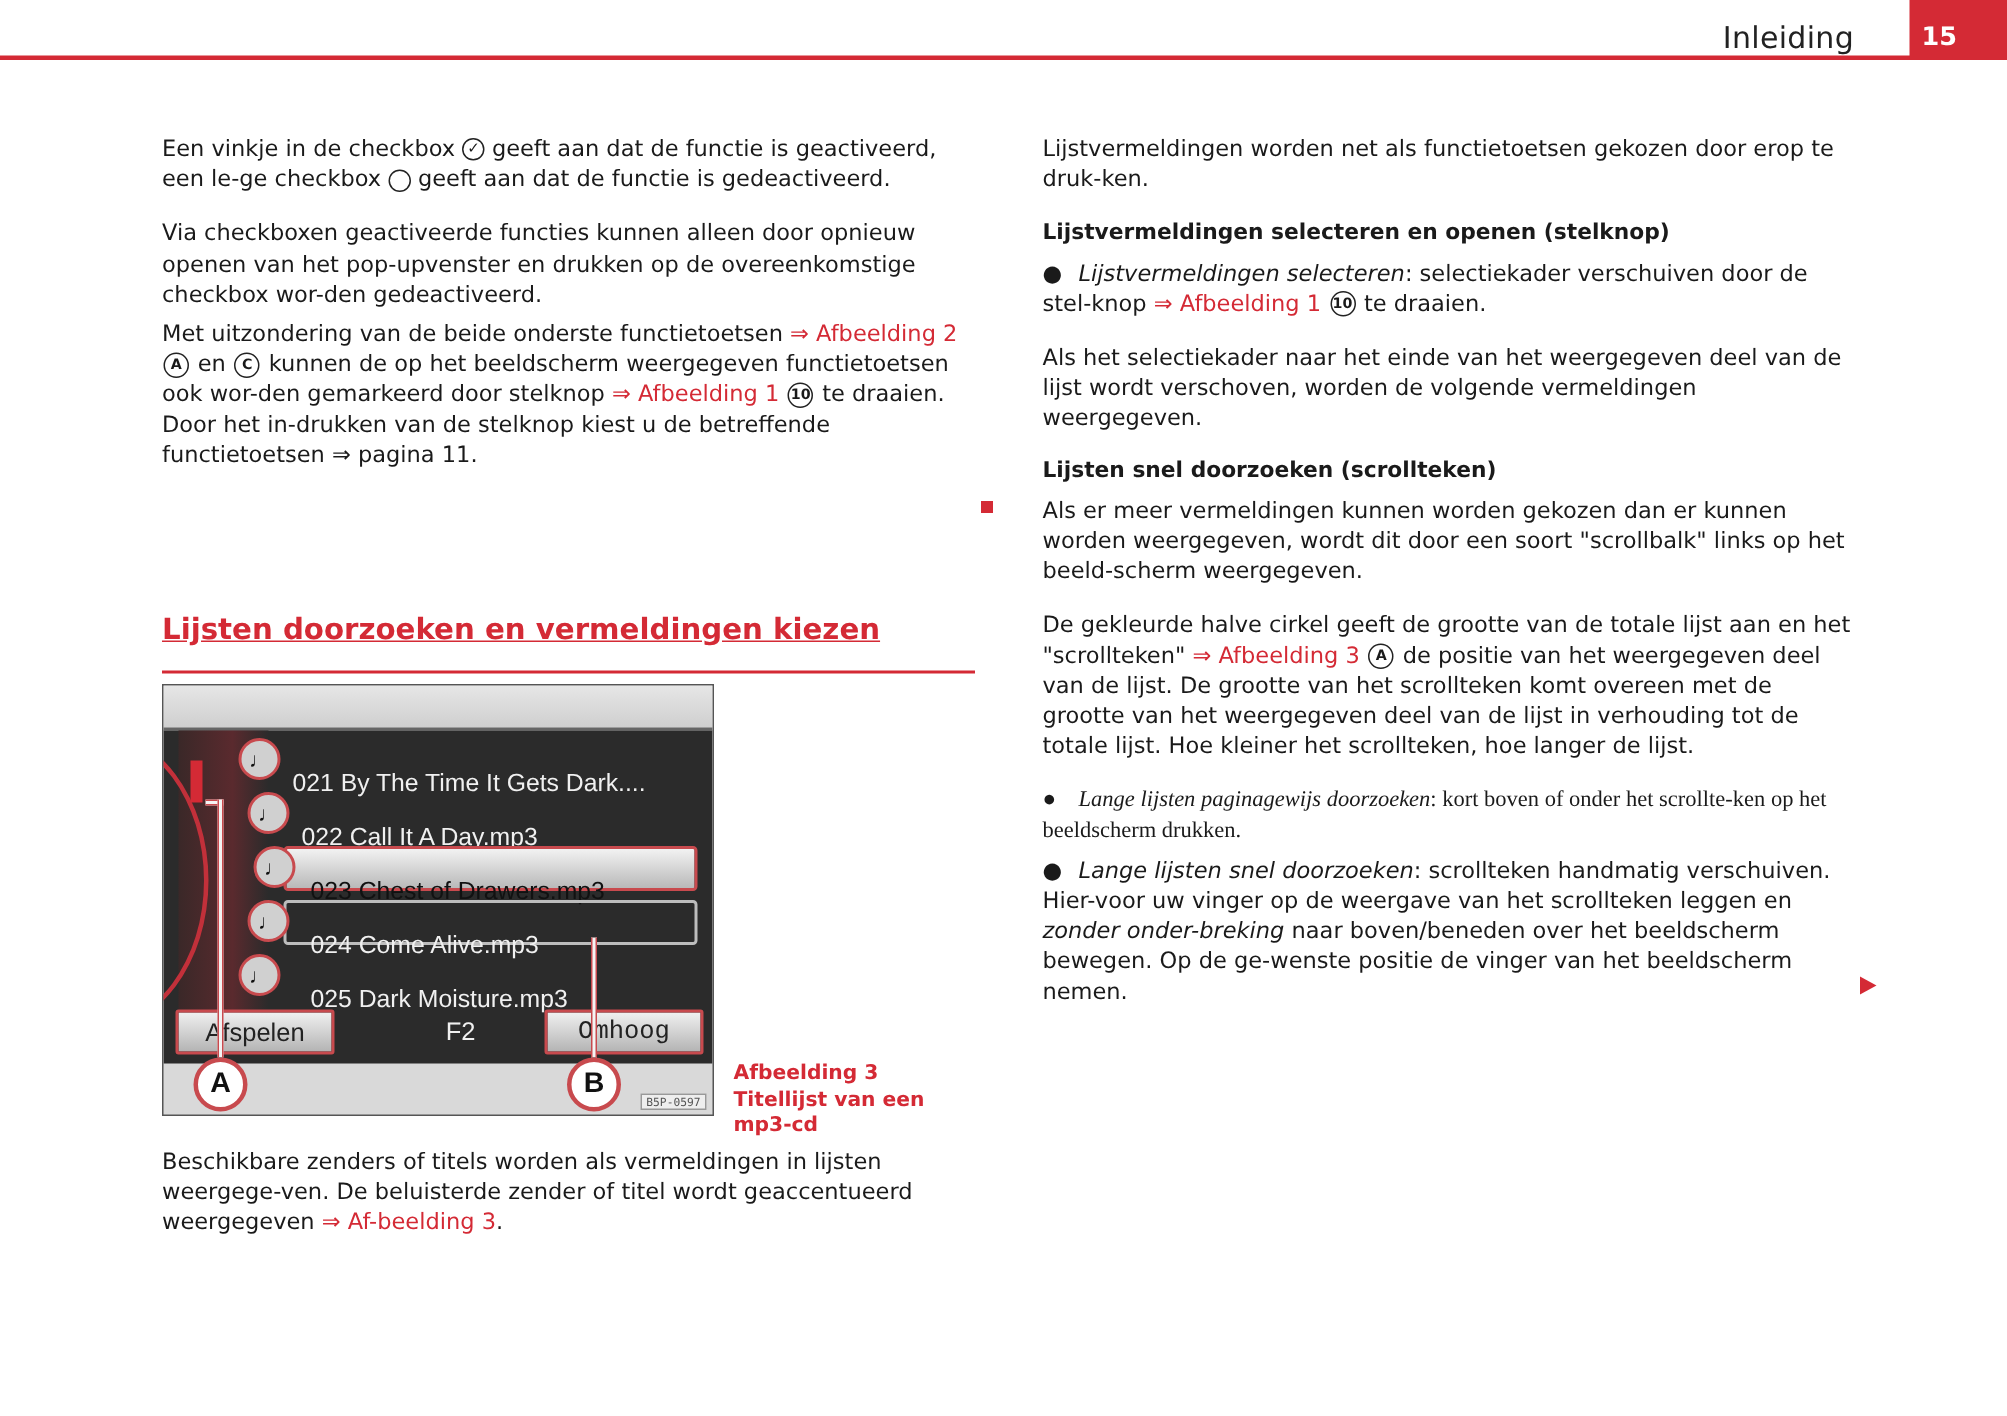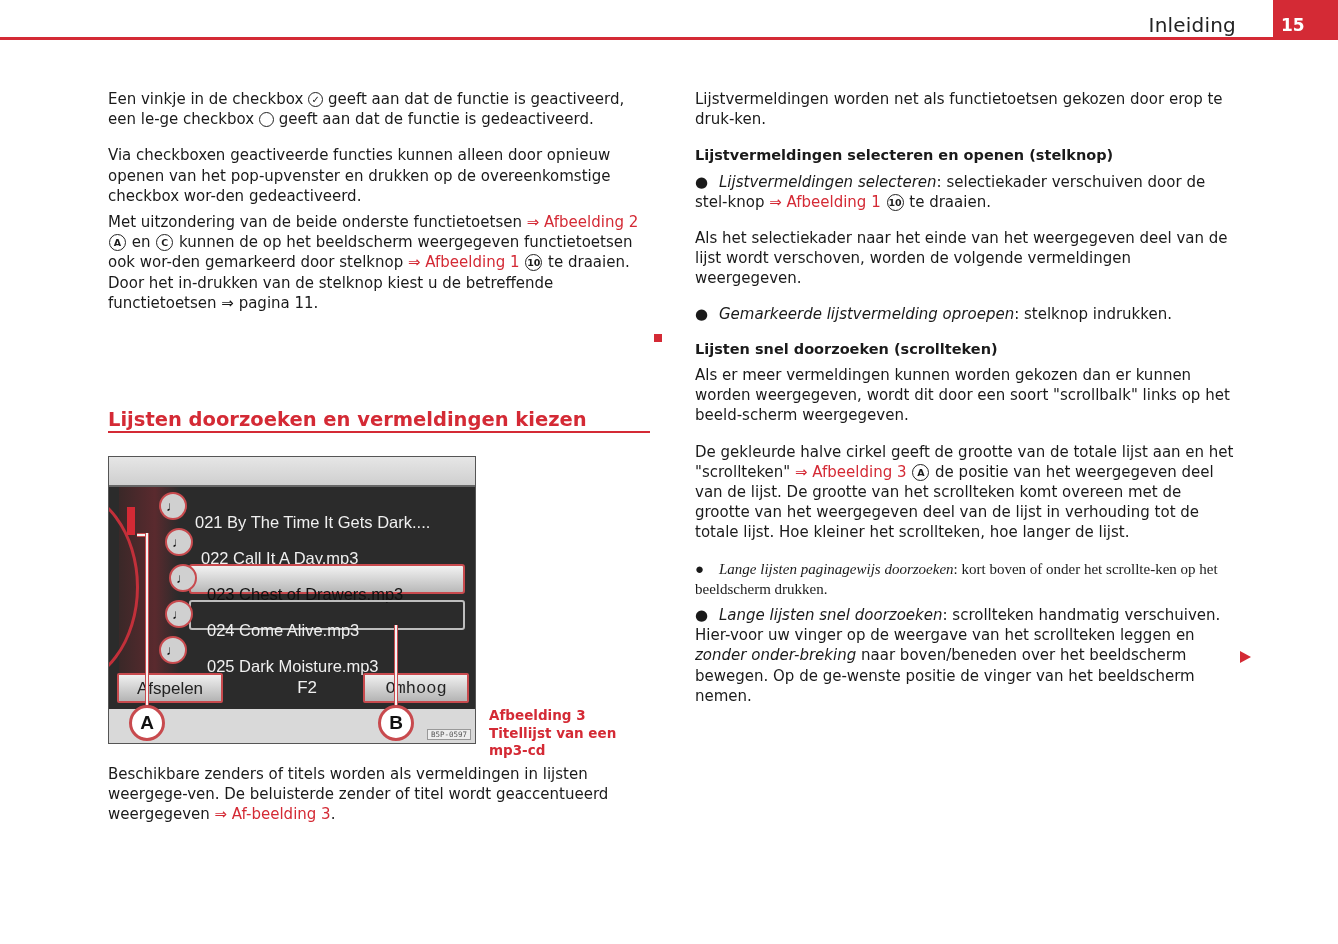--- a/index.html
+++ b/index.html
@@ -16,21 +16,21 @@
   .red { color:#d42a35; }
   .ital { font-style:italic; }
   .sub { font-weight:bold; font-size:14.5px; }
   .circ { display:inline-block; width:15px; height:15px; border:1.4px solid #222; border-radius:50%;
           font-size:9.5px; font-weight:bold; line-height:15px; text-align:center; vertical-align:middle; margin:0 1px; }
   .chk { display:inline-block; width:13px; height:13px; border:1.4px solid #222; border-radius:50%; vertical-align:middle;
          font-size:10px; line-height:13px; text-align:center; font-weight:bold; }
   .ocirc { display:inline-block; width:13px; height:13px; border:1.4px solid #222; border-radius:50%; vertical-align:middle; }
   .endsq { position:absolute; left:654px; top:334px; width:8px; height:8px; background:#d42a35; }
   .section-title { position:absolute; left:108px; top:408px; width:542px; font-size:19.5px; font-weight:bold; color:#d42a35;
-                   border-bottom:2.5px solid #d42a35; padding-bottom:0; }
+                   border-bottom:2.5px solid #d42a35; padding-bottom:16px;text-decoration:underline; }
   .bullet { display:inline-block; width:24px; }
   .next-arrow { position:absolute; left:1240px; top:651px; width:0; height:0; border-top:6px solid transparent;
                 border-bottom:6px solid transparent; border-left:11px solid #d42a35; }
 
   
   .fig { position:absolute; left:108px; top:456px; width:368px; height:288px; background:#d9d9d9; border:1px solid #555; box-sizing:border-box; overflow:hidden; }
   .fig-top { position:absolute; left:0; top:0; width:100%; height:28px; background:linear-gradient(#e6e6e6,#cfcfcf); border-bottom:2px solid #666; }
   .screen { position:absolute; left:0; top:30px; width:366px; height:222px; background:#2b2b2b; }
   .arc { position:absolute; left:-120px; top:0px; width:150px; height:200px; border:3px solid #c2303a; border-radius:50%; box-sizing:border-box; }
   .arc-shade { position:absolute; left:10px; top:0px; width:60px; height:190px; background:linear-gradient(90deg,#3a2828,#5a2a2e 60%,#2b2b2b); }
@@ -138,23 +138,20 @@
 <div class="col col-r" style="top:89px;">
   <p>Lijstvermeldingen worden net als functietoetsen gekozen door erop te druk-ken.</p>
   <p class="sub" style="margin-top:16px;">Lijstvermeldingen selecteren en openen (stelknop)</p>
   <p style="margin-top:6px;">
     <span class="bullet">●</span><span class="ital">Lijstvermeldingen selecteren</span><span>: selectiekader verschuiven door de stel-knop</span>
     <span class="red">⇒ Afbeelding 1</span>
     <span class="circ">10</span>
     <span>te draaien.</span>
   </p>
   <p style="margin-top:16px;">Als het selectiekader naar het einde van het weergegeven deel van de lijst wordt verschoven, worden de volgende vermeldingen weergegeven.</p>
-  <p style="margin-top:15px;">
-    <span class="bullet">●</span><span class="ital">Gemarkeerde lijstvermelding oproepen</span><span>: stelknop indrukken.</span>
-  </p>
   <p class="sub" style="margin-top:15px;">Lijsten snel doorzoeken (scrollteken)</p>
   <p style="margin-top:6px;">Als er meer vermeldingen kunnen worden gekozen dan er kunnen worden weergegeven, wordt dit door een soort "scrollbalk" links op het beeld-scherm weergegeven.</p>
   <p style="margin-top:16px;">
     <span>De gekleurde halve cirkel geeft de grootte van de totale lijst aan en het "scrollteken"</span>
     <span class="red">⇒ Afbeelding 3</span>
     <span class="circ">A</span>
     <span>de positie van het weergegeven deel van de lijst. De grootte van het scrollteken komt overeen met de grootte van het weergegeven deel van de lijst in verhouding tot de totale lijst. Hoe kleiner het scrollteken, hoe langer de lijst.</span>
   </p>
   <p style="margin-top:16px;font-family:Liberation Serif, serif;">
     <span class="bullet">●</span><span class="ital">Lange lijsten paginagewijs doorzoeken</span><span>: kort boven of onder het scrollte-ken op het beeldscherm drukken.</span>

